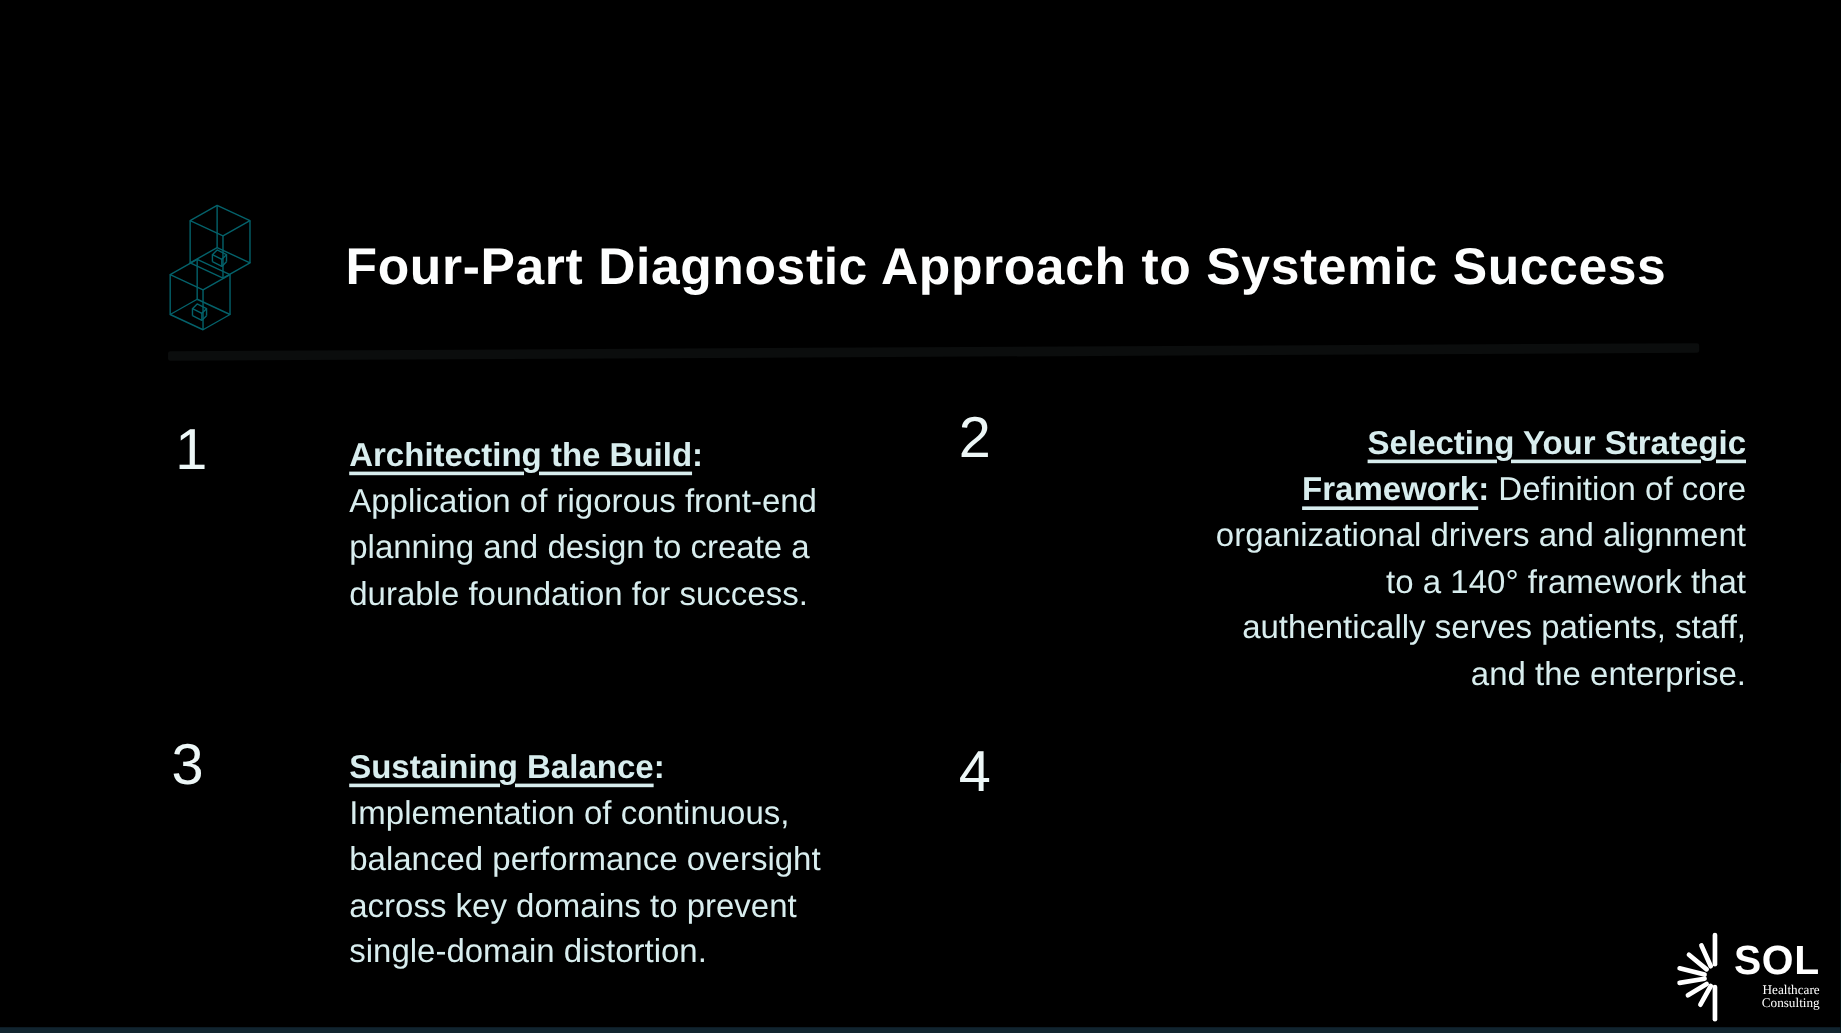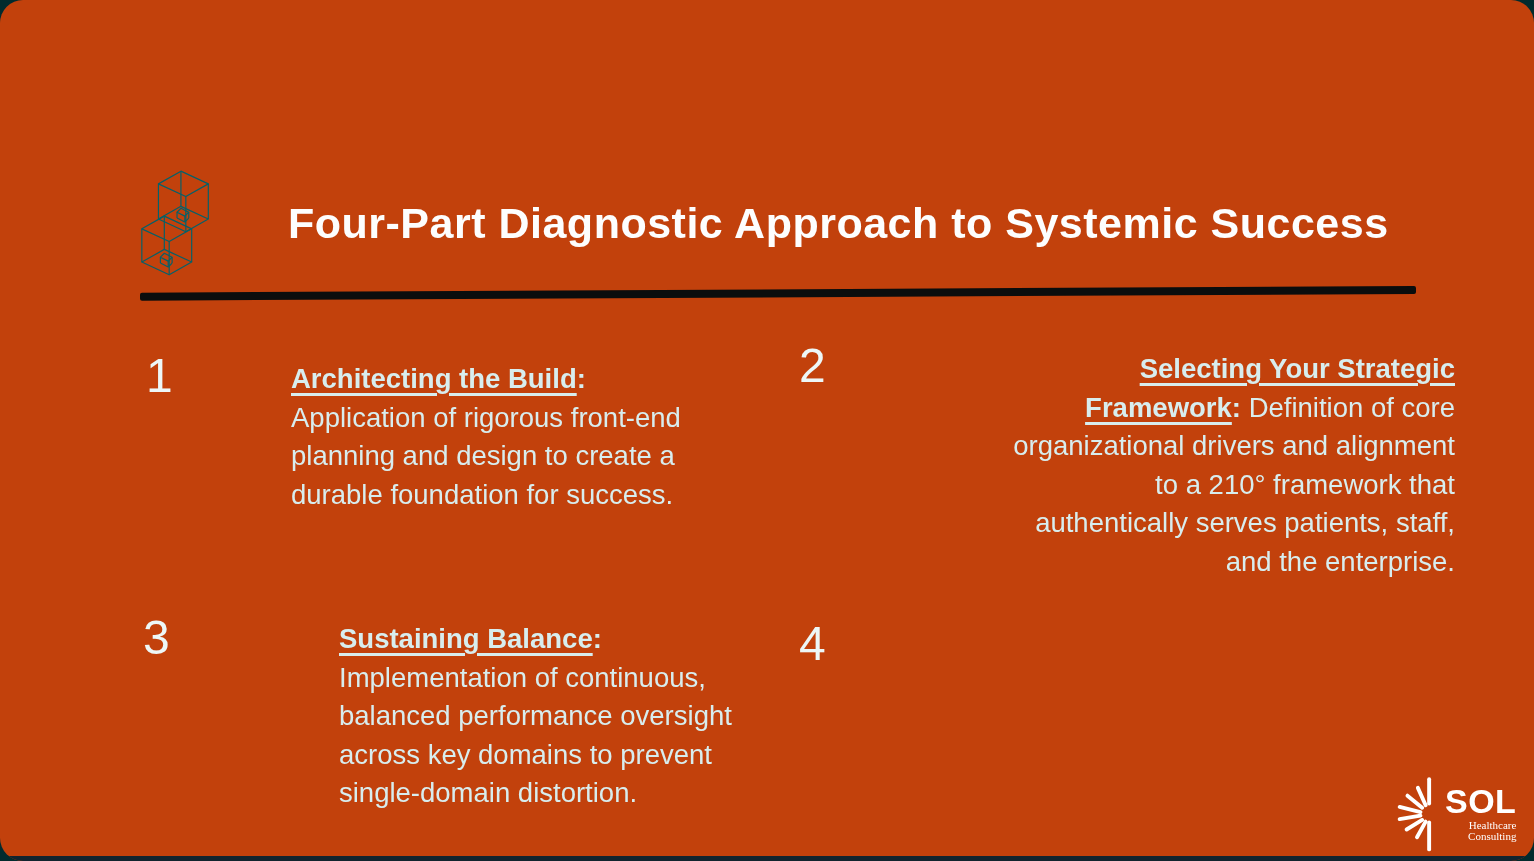--- a/index.html
+++ b/index.html
@@ -1,22 +1,21 @@
 <!DOCTYPE html>
 <html><head>
 <meta charset="utf-8">
 <style>
   html,body{margin:0;padding:0;background:#022b2e;}
   .slide{
     position:relative;
     width:1534px;height:861px;
-    background:#c2410c;
+    background:#000000;
     overflow:hidden;
     font-family:"Liberation Sans", sans-serif;
-    border-radius:23px;
   }
   .cubes-icon{position:absolute;left:134px;top:167px;}
   .page-title{
     position:absolute;left:288px;top:198px;width:1130px;
     font-size:43px;font-weight:700;letter-spacing:.5px;
     color:#FDFEFE;line-height:1.2;white-space:nowrap;
   }
   .divider{
     position:absolute;left:140px;top:286px;width:1276px;height:8px;
     background:#0B0D0D;border-radius:2px;
@@ -38,21 +37,21 @@
     text-decoration:underline;
     text-decoration-thickness:2.5px;
     text-underline-offset:5px;
   }
   .item-colon{font-weight:bold;}
   #item1-num{left:146px;top:352px;}
   #item1-text{left:291px;top:360px;width:470px;}
   #item2-num{left:799px;top:342px;}
   #item2-text{left:955px;top:350px;width:500px;text-align:right;}
   #item3-num{left:143px;top:614px;}
-  #item3-text{left:291px;top:620px;width:470px;margin-left:48px;}
+  #item3-text{left:291px;top:620px;width:470px;}
   #item4-num{left:799px;top:620px;}
   #item4-text{left:955px;top:624px;width:500px;}
   .logo{
     position:absolute;left:1391px;top:772px;
     display:flex;align-items:center;gap:2px;
   }
   .logo-textcol{display:flex;flex-direction:column;align-items:flex-end;}
   .logo-wordmark{
     font-size:34px;font-weight:700;color:#FFFFFF;letter-spacing:.5px;line-height:1;
   }
@@ -108,21 +107,21 @@
   <div id="item1-num" class="item-number">1</div>
   <div id="item1-text" class="item-text"><span class="item-heading">Architecting the Build</span><span class="item-colon">:</span><span>
 Application of rigorous front-end
 planning and design to create a
 durable foundation for success.</span></div>
 
   <div id="item2-num" class="item-number">2</div>
   <div id="item2-text" class="item-text"><span class="item-heading">Selecting Your Strategic
 Framework</span><span class="item-colon">:</span><span> Definition of core
 organizational drivers and alignment
-to a 210° framework that
+to a 140° framework that
 authentically serves patients, staff,
 and the enterprise.</span></div>
 
   <div id="item3-num" class="item-number">3</div>
   <div id="item3-text" class="item-text"><span class="item-heading">Sustaining Balance</span><span class="item-colon">:</span><span>
 Implementation of continuous,
 balanced performance oversight
 across key domains to prevent
 single-domain distortion.</span></div>
 

